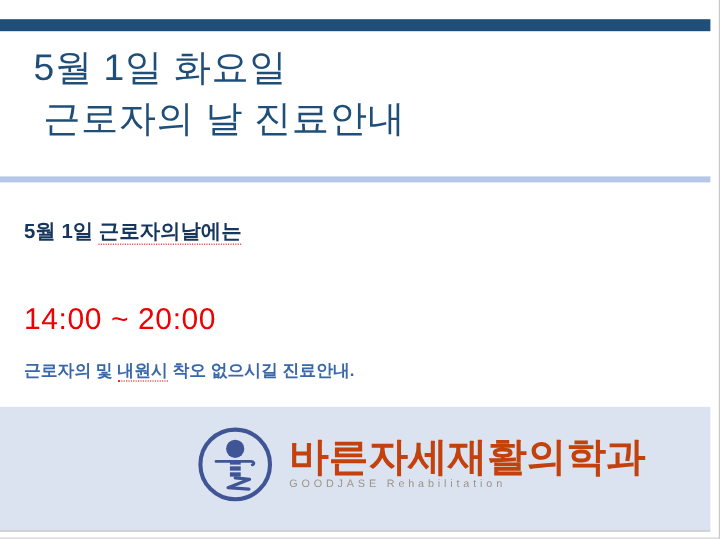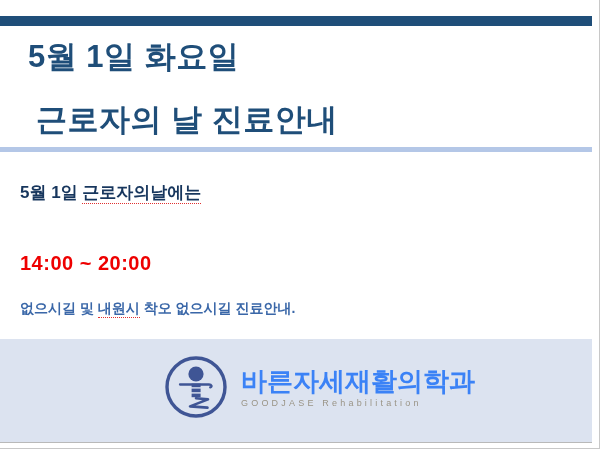--- a/index.html
+++ b/index.html
@@ -36,28 +36,27 @@
   
   .title-block {
     position: absolute;
     left: 28px;
     top: 36px;
     width: 540px;
   }
   .title-line {
     color: #1F4E79;
     font-size: 31px;
-    font-weight: bold;
+    font-weight: normal;
     line-height: 42px;
     letter-spacing: 0.5px;
     white-space: pre;
   }
   .title-line.second {
     padding-left: 8px;
-    margin-top: 21px;
   }
 
   
   .divider {
     position: absolute;
     left: 0;
     top: 147px;
     width: 592px;
     height: 5px;
     background: #B4C7E7;
@@ -91,22 +90,22 @@
     color: #17365D;
   }
   .spell {
     border-bottom: 1px dotted #E03030;
     padding-bottom: 1px;
   }
   .time-line {
     position: absolute;
     left: 20px;
     top: 252px;
-    font-size: 20px;
-    font-weight: bold;
+    font-size: 25px;
+    font-weight: normal;
     color: #EE0000;
     letter-spacing: 0.5px;
     white-space: pre;
   }
   .note-line {
     position: absolute;
     left: 20px;
     top: 300px;
     font-size: 14px;
     font-weight: bold;
@@ -146,23 +145,23 @@
     height: 66px;
     flex: 0 0 auto;
   }
   .logo-words {
     display: flex;
     flex-direction: column;
     justify-content: center;
     padding-top: 2px;
   }
   .logo-ko {
-    font-size: 26px;
-    font-weight: bold;
-    color: #3b82f6;
+    font-size: 33px;
+    font-weight: bold;
+    color: #c2410c;
     letter-spacing: 0px;
     line-height: 28px;
     white-space: pre;
   }
   .logo-en {
     font-size: 9px;
     color: #9A9486;
     letter-spacing: 3.2px;
     line-height: 14px;
     margin-top: 1px;
@@ -182,21 +181,21 @@
   </div>
 
   <div class="divider"></div>
 
   <div class="body-block">
     <div class="body-line l1"><span>5월 1일 </span><span class="spell">근로자의날에는</span></div>
   </div>
 
   <div class="time-line">14:00 ~ 20:00</div>
 
-  <div class="note-line"><span>없으시길 및 </span><span class="spell">내원시</span><span> 착오 없으시길 진료안내.</span></div>
+  <div class="note-line"><span>근로자의 및 </span><span class="spell">내원시</span><span> 착오 없으시길 진료안내.</span></div>
 
   <div class="footer"></div>
   <div class="footer-bottom-rule"></div>
 
   <div class="logo">
     <span class="logo-mark">
       <svg viewBox="0 0 66 66" width="66" height="66" xmlns="http://www.w3.org/2000/svg">
         <circle cx="33" cy="33" r="29" fill="none" stroke="#3F5595" stroke-width="3.4"></circle>
         <circle cx="33" cy="20" r="7.6" fill="#3F5595"></circle>
         <path d="M17 30.5 H46 C48.6 30.5 49.6 32.6 47.2 33.4" fill="none" stroke="#3F5595" stroke-width="2.3" stroke-linecap="round"></path>

